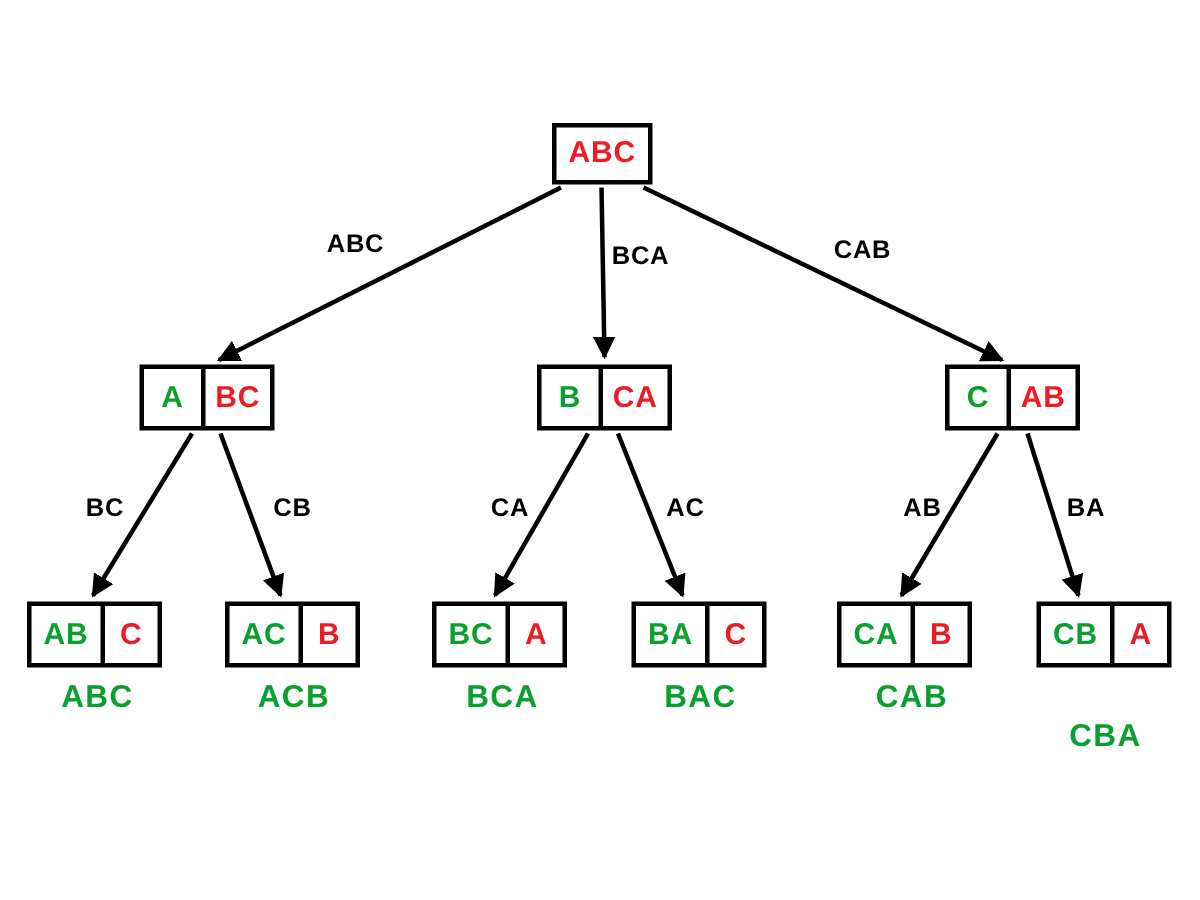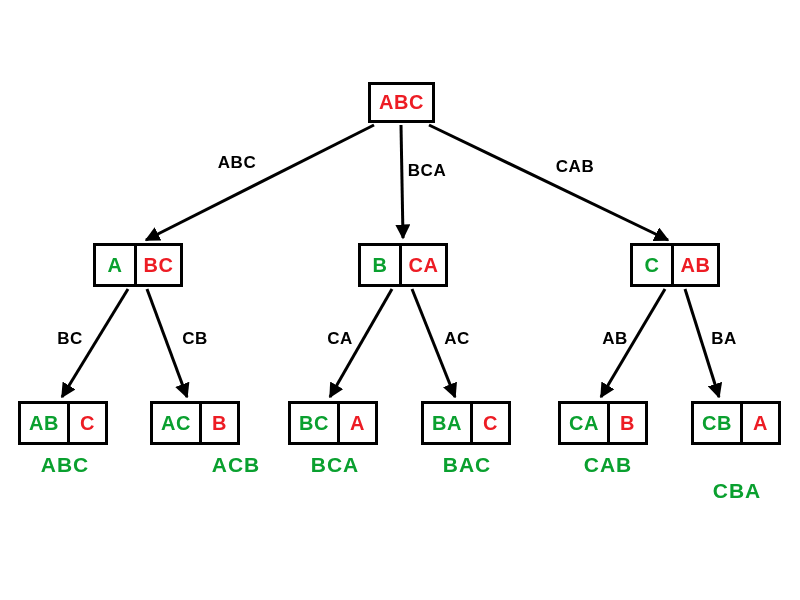--- a/index.html
+++ b/index.html
@@ -109,19 +109,19 @@
   <div class="node leaf" style="left:558px;">
     <span class="cell w2 green">CA</span>
     <span class="cell w1 red">B</span>
   </div>
   <div class="node leaf" style="left:691px;">
     <span class="cell w2 green">CB</span>
     <span class="cell w1 red">A</span>
   </div>
 
   <div class="result-label" style="left:65px;  top:465px;">ABC</div>
-  <div class="result-label" style="left:196px; top:465px;margin-left:40px;">ACB</div>
+  <div class="result-label" style="left:196px; top:465px;">ACB</div>
   <div class="result-label" style="left:335px; top:465px;">BCA</div>
   <div class="result-label" style="left:467px; top:465px;">BAC</div>
   <div class="result-label" style="left:608px; top:465px;">CAB</div>
   <div class="result-label" style="left:737px; top:491px;">CBA</div>
 
 </div>
 
 </body></html>

